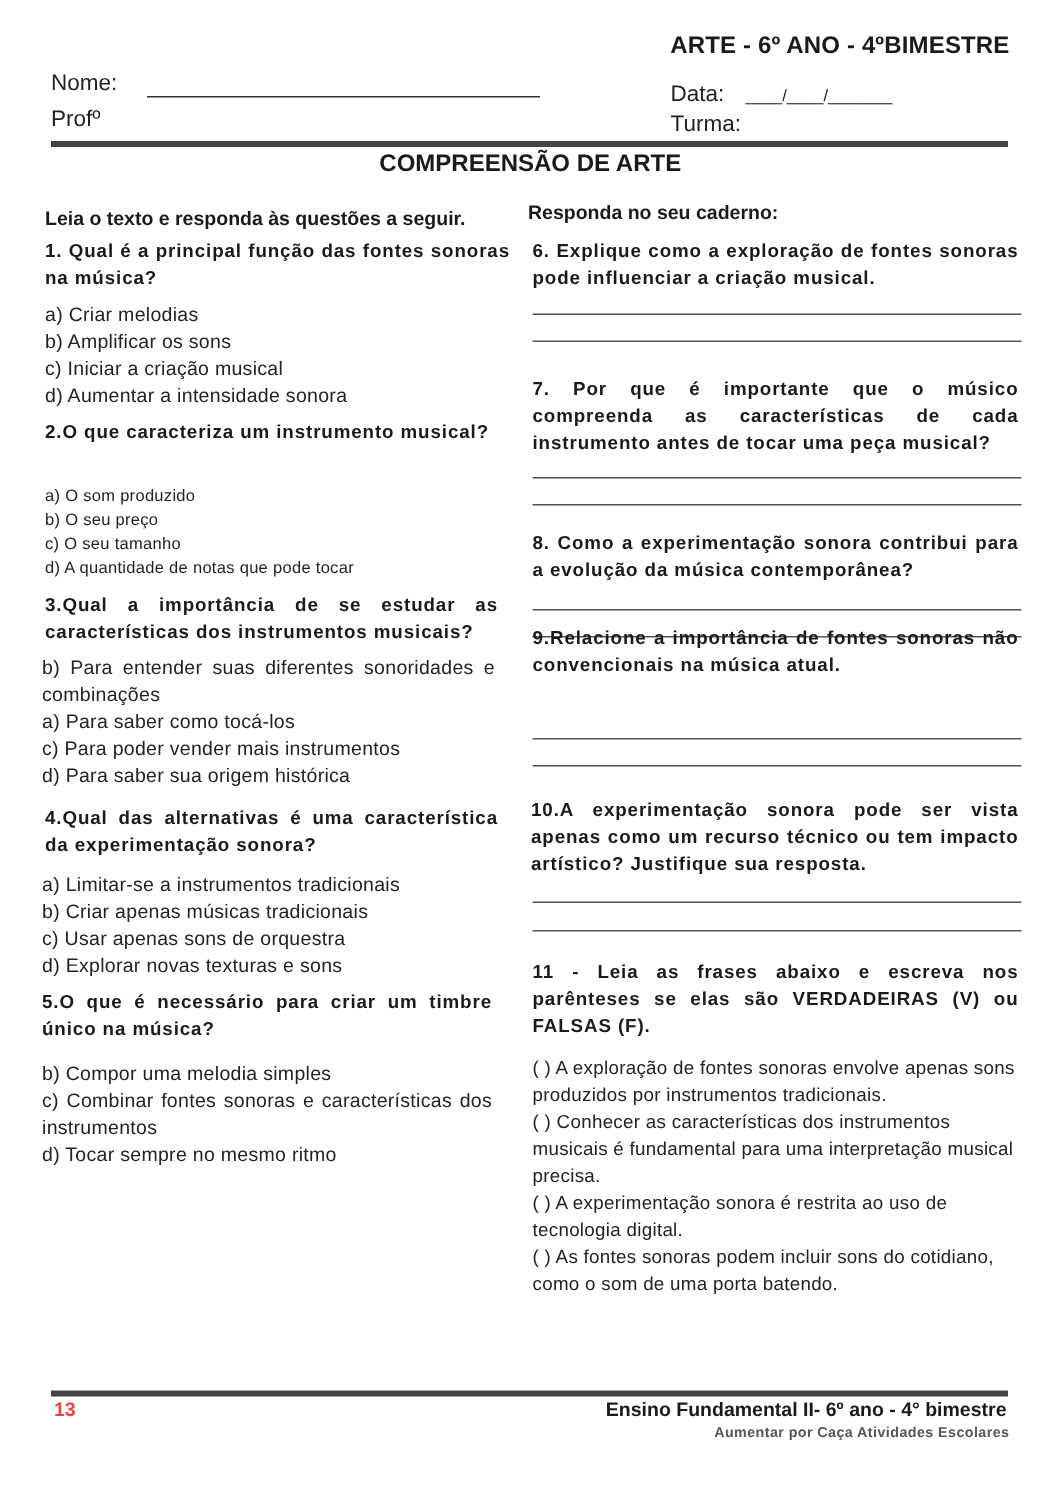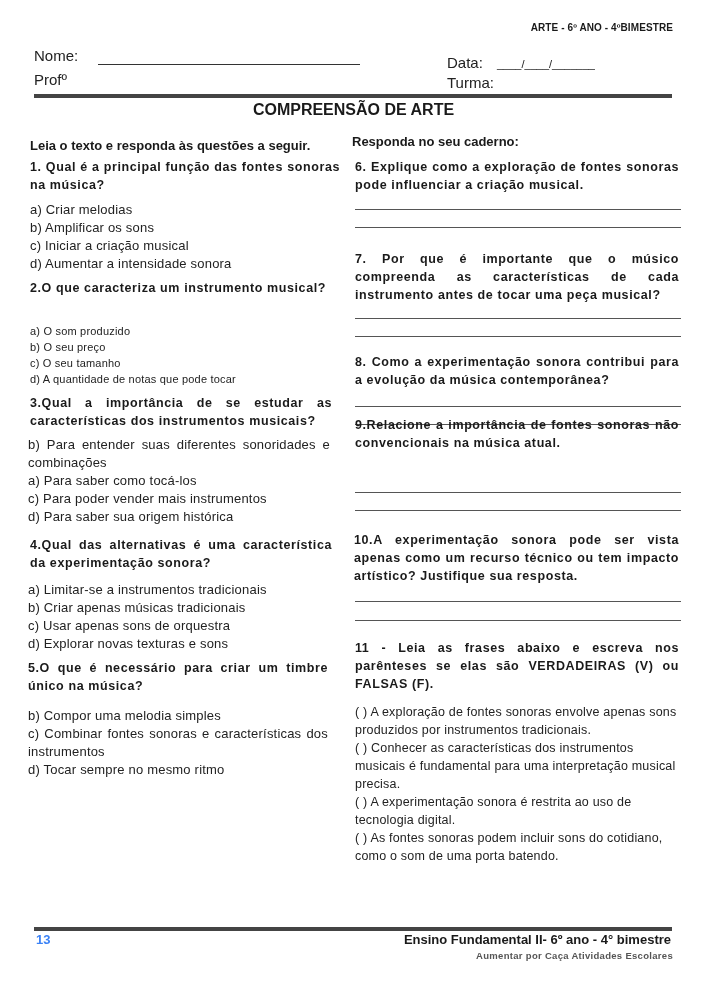--- a/index.html
+++ b/index.html
@@ -1,32 +1,32 @@
 <!DOCTYPE html>
 <html><head>
 <meta charset="utf-8">
 <style>
   html, body { margin:0; padding:0; background:#fff; }
   body { width:707px; height:1000px; position:relative; overflow:hidden; color:#1a1a1a;
          font-family:"Liberation Sans", sans-serif; }
   .abs { position:absolute; }
-  .hdr-title { right:34px; top:22px; font-size:10px; font-weight:bold; letter-spacing:0.1px; }
+  .hdr-title { right:34px; top:22px; font-size:16px; font-weight:bold; letter-spacing:0.1px; }
   .lbl { font-size:15px; color:#222; }
   .name-line { left:98px; top:64px; width:262px; border-bottom:1px solid #333; height:0; }
   .date-line { font-size:11px; }
   .thick { height:4px; background:#444; }
   .section-title { left:0; width:707px; text-align:center; top:101px; font-size:16px; font-weight:bold; padding-left:0px; box-sizing:border-box; }
   .q { font-size:12.5px; font-weight:bold; line-height:18px; text-align:justify; letter-spacing:0.6px; }
   .opt { font-size:13px; line-height:18px; color:#222; letter-spacing:0.2px; }
   .opt.sm { font-size:11px; line-height:16px; }
   .ans-line { border-bottom:1px solid #555; height:0; width:326px; left:355px; }
   .instr { font-size:13px; font-weight:bold; }
   .vf { font-size:12.5px; line-height:18px; color:#222; letter-spacing:0.2px; }
   .footer-line { left:34px; top:927px; width:638px; height:4px; background:#444; }
-  .page-num { left:36px; top:932px; font-size:13px; font-weight:bold; color:#3b82f6; }
+  .page-num { left:36px; top:932px; font-size:13px; font-weight:bold; color:#ef4444; }
   .footer-title { right:36px; top:932px; font-size:13px; font-weight:bold; }
   .footer-credit { right:34px; top:950px; font-size:9.5px; font-weight:bold; color:#555; letter-spacing:0.3px; }
 </style>
 </head>
 <body>
 
 <div class="abs hdr-title">ARTE - 6º ANO - 4ºBIMESTRE</div>
 <div class="abs lbl" style="left:34px;top:47px;">Nome:</div>
 <div class="abs name-line"></div>
 <div class="abs lbl" style="left:34px;top:71px;">Profº</div>

